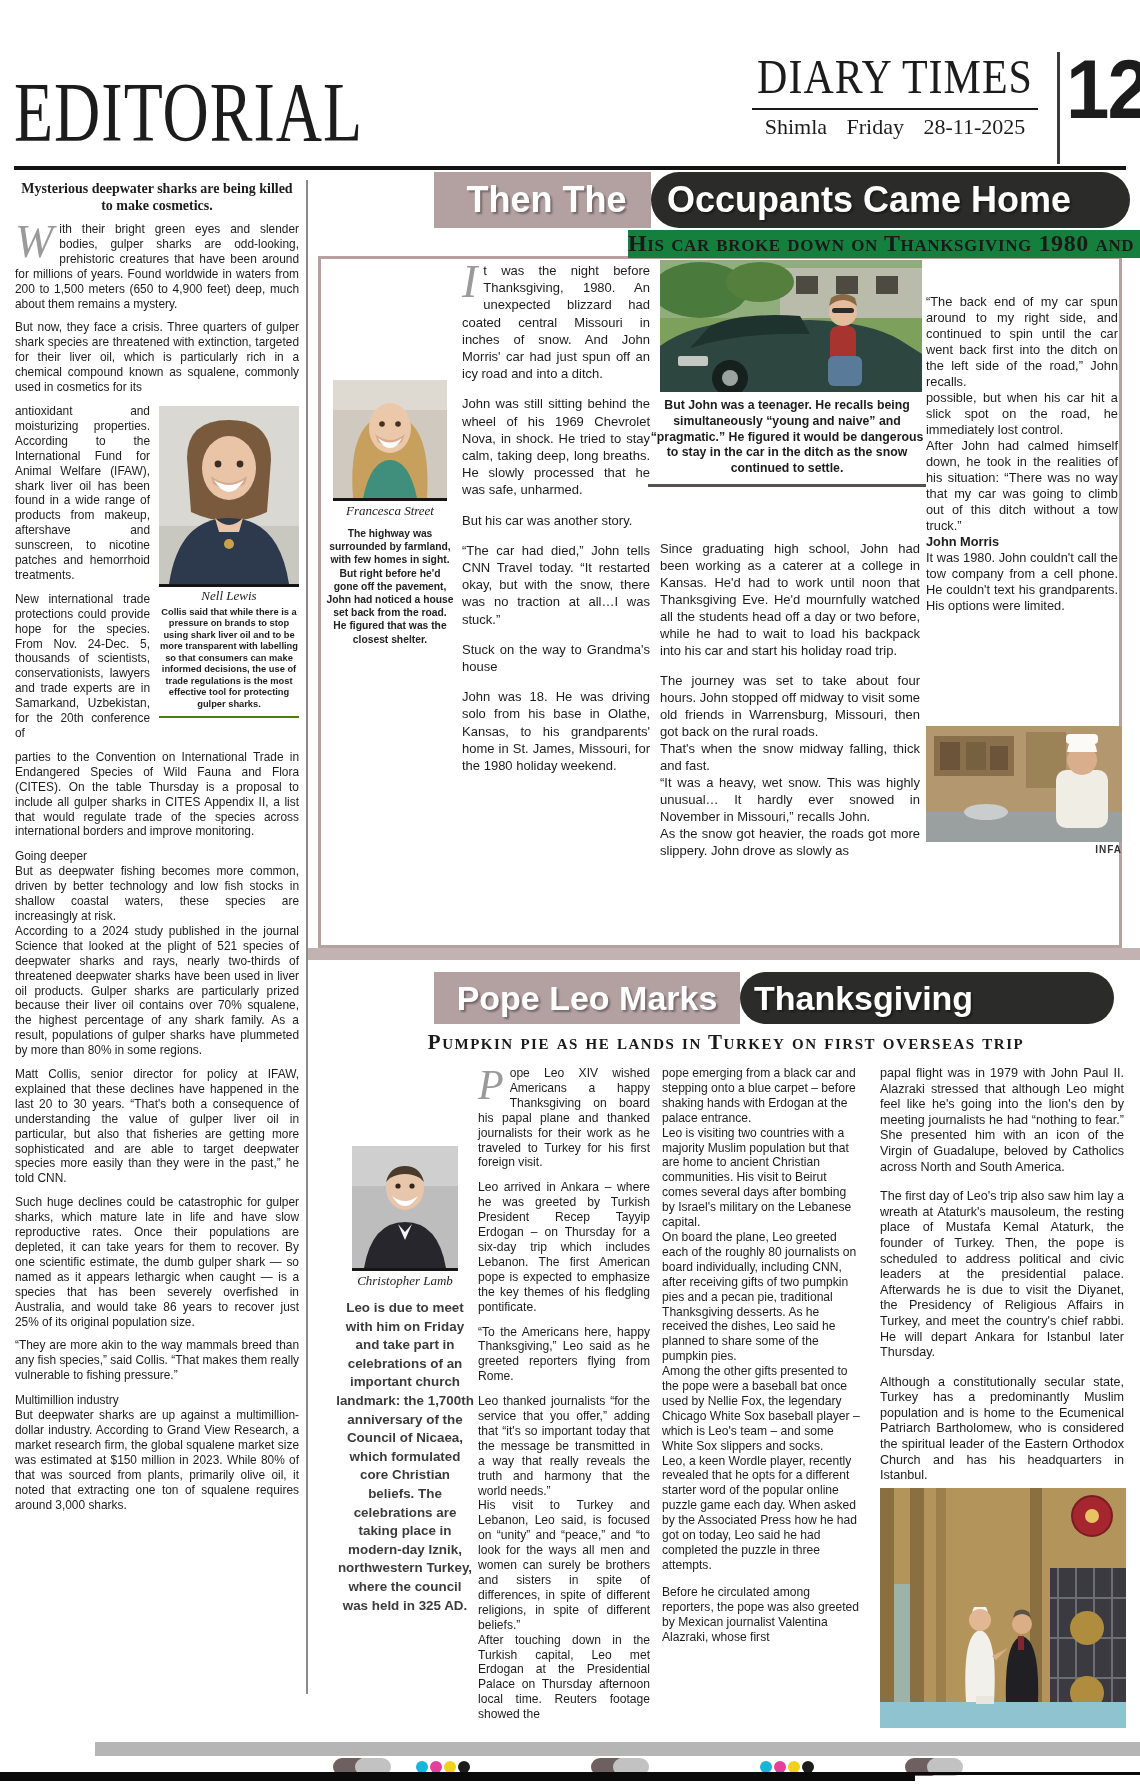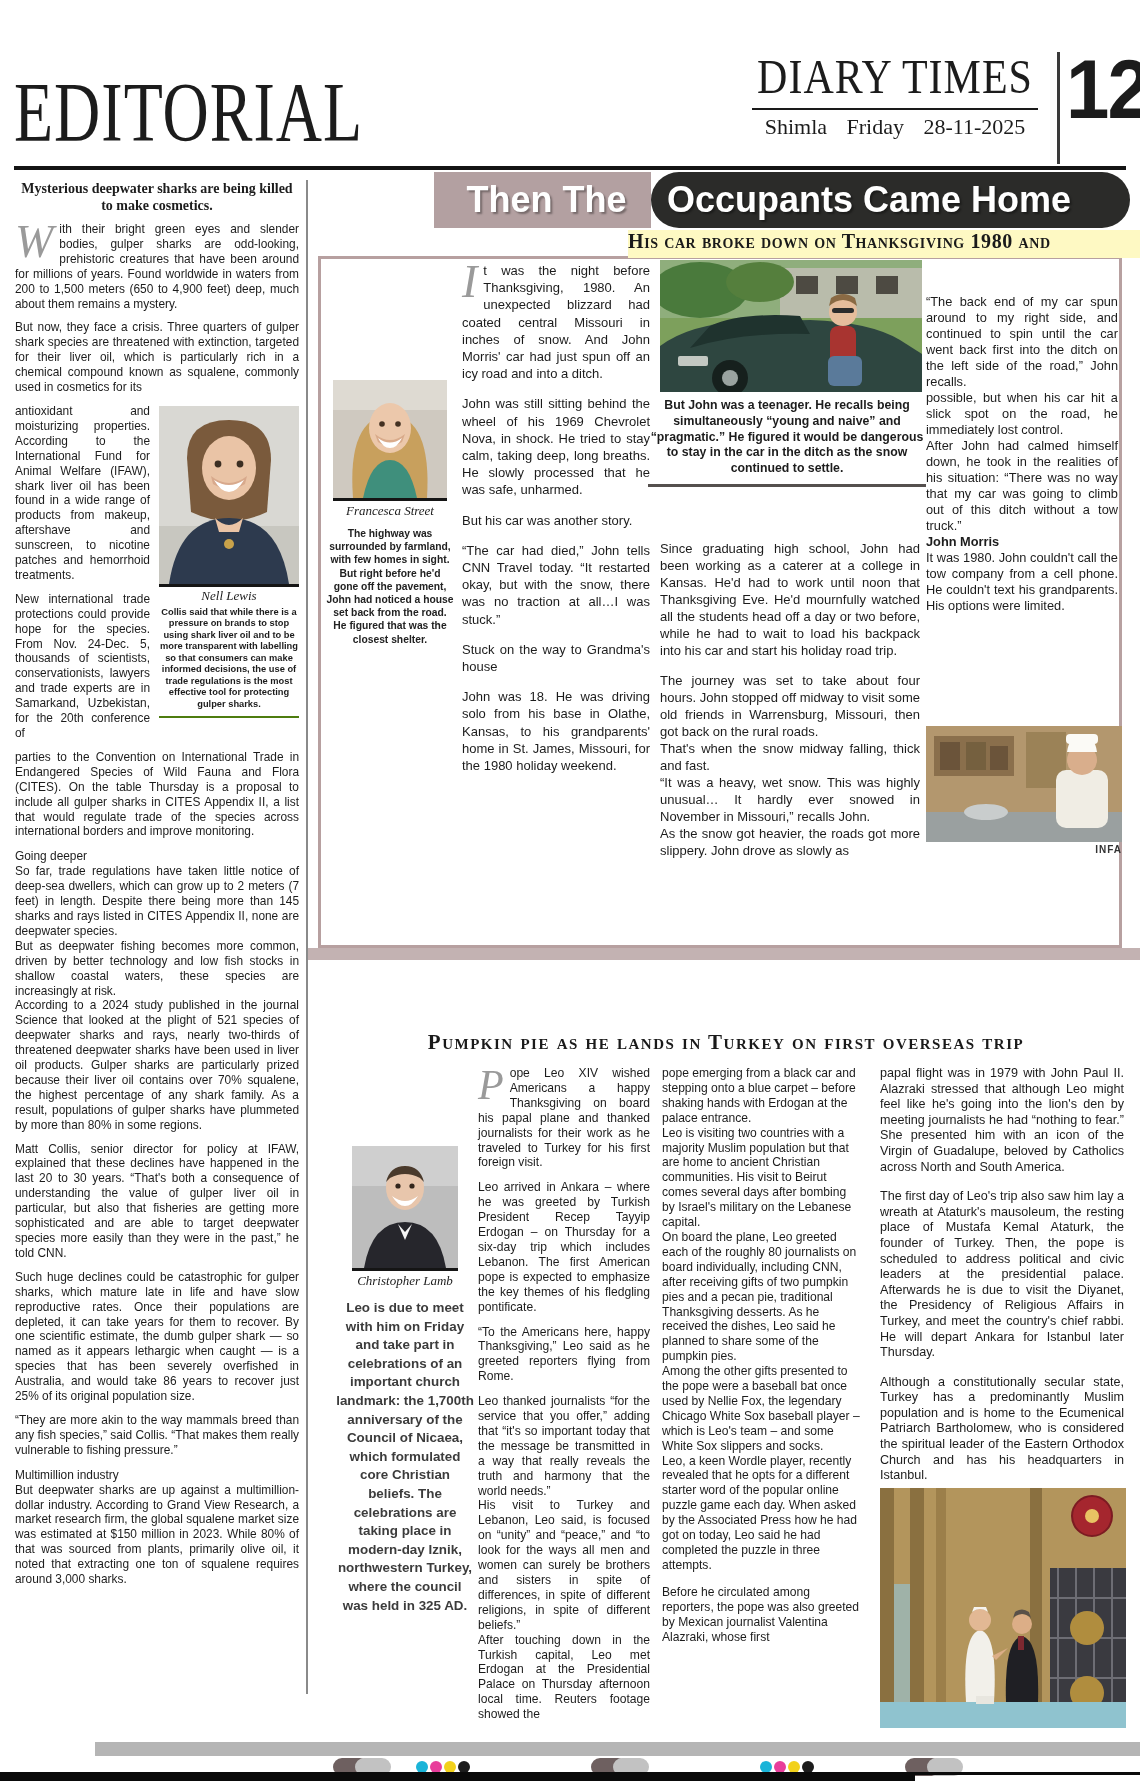--- a/index.html
+++ b/index.html
@@ -37,22 +37,22 @@
   .hl-seg{display:flex;align-items:center;text-shadow:2px 2px 2px rgba(0,0,0,0.35);}
   .hl-mauve{background:var(--color-mauve,#b3a0a1);justify-content:center;}
   .hl-black{background:var(--color-black-box,#2b2b29);border-radius:28px;}
   #headline1{left:434px;top:172px;height:56px;font-size:36px;}
   #headline1 .hl-mauve{width:209px;padding-left:8px;}
   #headline1 .hl-black{width:479px;padding-left:16px;box-sizing:border-box;}
   #headline2{left:434px;top:972px;height:52px;font-size:34px;}
   #headline2 .hl-mauve{width:306px;}
   #headline2 .hl-black{width:374px;padding-left:14px;box-sizing:border-box;}
   .kicker{font-family:"Liberation Serif",serif;font-variant:small-caps;font-weight:bold;color:#1a1a1a;}
-  #kicker1{position:absolute;left:628px;top:230px;width:512px;height:28px;font-size:20px;
-        letter-spacing:0.6px;white-space:nowrap;overflow:hidden;background:#fef9c3;}
+  #kicker1{position:absolute;left:628px;top:230px;width:512px;height:28px;font-size:24px;
+        letter-spacing:0.6px;white-space:nowrap;overflow:hidden;background:#15803d;}
   #kicker2{position:absolute;left:326px;top:1030px;width:800px;font-size:21px;letter-spacing:1.5px;
         text-align:center;white-space:nowrap;}
   
   .a1-box{position:absolute;left:318px;top:256px;width:798px;height:686px;
         border:3px solid var(--color-border,#b7a0a0);}
   .pink-bar{position:absolute;left:308px;top:948px;width:832px;height:12px;
         background:var(--color-pink-bar,#c3b2b2);}
   .rail{position:absolute;text-align:center;}
   #rail1{left:326px;top:380px;width:128px;}
   .rail-caption{font-weight:bold;font-size:10.3px;line-height:13.2px;margin-top:8px;color:#222;text-align:center;}
@@ -130,21 +130,20 @@
         <path d="M56 112 q14 14 28 0 l-4 14 h-20 z" fill="#eac4a6"></path>
         <circle cx="70" cy="138" r="5" fill="#c9a24a"></circle>
       </svg>
       <div class="caption-name">Nell Lewis</div>
       <div class="mini-caption">Collis said that while there is a pressure on brands to stop using shark liver oil and to be more transparent with labelling so that consumers can make informed decisions, the use of trade regulations is the most effective tool for protecting gulper sharks.</div>
     </div>
     <p>antioxidant and moisturizing properties. According to the International Fund for Animal Welfare (IFAW), shark liver oil has been found in a wide range of products from makeup, aftershave and sunscreen, to nicotine patches and hemorrhoid treatments.</p>
     <p>New international trade protections could provide hope for the species. From Nov. 24-Dec. 5, thousands of scientists, conservationists, lawyers and trade experts are in Samarkand, Uzbekistan, for the 20th conference of</p>
     <p>parties to the Convention on International Trade in Endangered Species of Wild Fauna and Flora (CITES). On the table Thursday is a proposal to include all gulper sharks in CITES Appendix II, a list that would regulate trade of the species across international borders and improve monitoring.</p>
     <p class="subhead">Going deeper</p>
-    <p class="tight" style="margin:0;">So far, trade regulations have taken little notice of deep-sea dwellers, which can grow up to 2 meters (7 feet) in length. Despite there being more than 145 sharks and rays listed in CITES Appendix II, none are deepwater species.</p>
     <p style="margin:0;">But as deepwater fishing becomes more common, driven by better technology and low fish stocks in shallow coastal waters, these species are increasingly at risk.</p>
     <p>According to a 2024 study published in the journal Science that looked at the plight of 521 species of deepwater sharks and rays, nearly two-thirds of threatened deepwater sharks have been used in liver oil products. Gulper sharks are particularly prized because their liver oil contains over 70% squalene, the highest percentage of any shark family. As a result, populations of gulper sharks have plummeted by more than 80% in some regions.</p>
     <p>Matt Collis, senior director for policy at IFAW, explained that these declines have happened in the last 20 to 30 years. “That's both a consequence of understanding the value of gulper liver oil in particular, but also that fisheries are getting more sophisticated and are able to target deepwater species more easily than they were in the past,” he told CNN.</p>
     <p>Such huge declines could be catastrophic for gulper sharks, which mature late in life and have slow reproductive rates. Once their populations are depleted, it can take years for them to recover. By one scientific estimate, the dumb gulper shark — so named as it appears lethargic when caught — is a species that has been severely overfished in Australia, and would take 86 years to recover just 25% of its original population size.</p>
     <p>“They are more akin to the way mammals breed than any fish species,” said Collis. “That makes them really vulnerable to fishing pressure.”</p>
     <p class="subhead">Multimillion industry</p>
     <p style="margin:0;">But deepwater sharks are up against a multimillion-dollar industry. According to Grand View Research, a market research firm, the global squalene market size was estimated at $150 million in 2023. While 80% of that was sourced from plants, primarily olive oil, it noted that extracting one ton of squalene requires around 3,000 sharks.</p>
   </div>
 
   <div class="a1-box"></div>
@@ -236,20 +235,24 @@
       <rect x="130" y="44" width="52" height="58" rx="10" fill="#f0ede4"></rect>
       <circle cx="156" cy="34" r="15" fill="#d9ae8c"></circle>
       <path d="M141 26 q2-16 15-16 q13 0 15 16 z" fill="#fbfaf6"></path>
       <rect x="140" y="8" width="32" height="10" rx="4" fill="#fbfaf6"></rect>
     </g>
   </svg>
   <div class="credit">INFA</div>
 
   <div class="pink-bar"></div>
 
+  <div id="headline2" class="headline-bar">
+    <div class="hl-seg hl-mauve">Pope Leo Marks</div>
+    <div class="hl-seg hl-black">Thanksgiving</div>
+  </div>
   <div id="kicker2" class="kicker">Pumpkin pie as he lands in Turkey on first overseas trip</div>
 
   <div id="rail2" class="rail">
     <svg class="photo-frame" width="106" height="122" viewBox="0 0 106 122" style="margin:0 auto;">
       <rect width="106" height="122" fill="#bdbdbd"></rect>
       <rect width="106" height="40" fill="#cfcfcf"></rect>
       <ellipse cx="53" cy="42" rx="19" ry="22" fill="#e8c6ac"></ellipse>
       <path d="M34 36 q4-16 19-16 q15 0 19 16 l-4-4 q-15-8 -30 0 z" fill="#4a3a2c"></path>
       <path d="M40 50 q13 10 26 0 q-6 10 -13 10 q-7 0 -13 -10z" fill="#fff"></path>
       <circle cx="46" cy="40" r="2.6" fill="#33261c"></circle>

